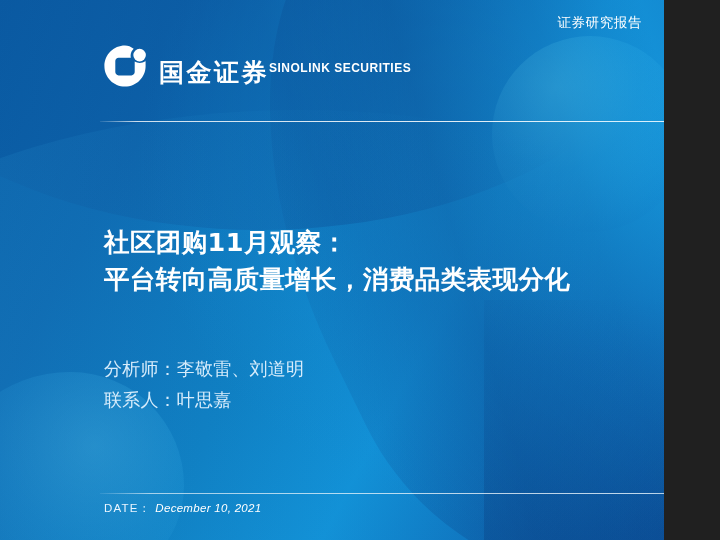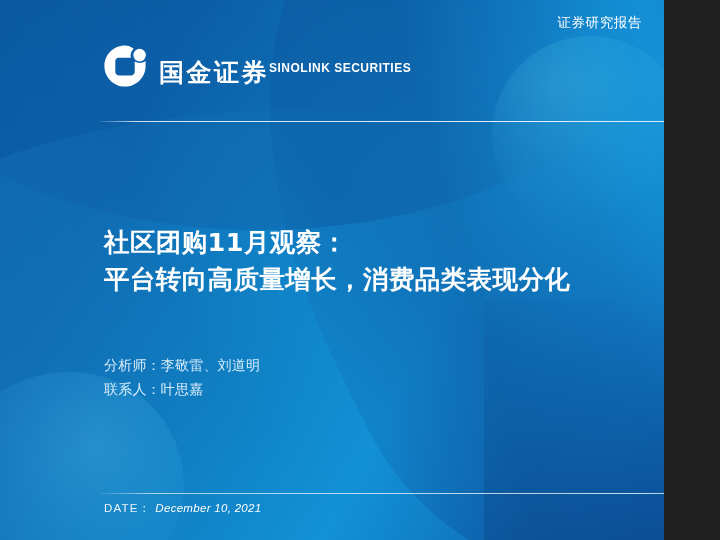--- a/index.html
+++ b/index.html
@@ -167,26 +167,26 @@
     letter-spacing: 0.4px;
     white-space: nowrap;
     font-family: "DejaVu Sans", "Liberation Sans", sans-serif;
   }
 
   .analyst-block {
     position: absolute;
     left: 104px; top: 354px;
   }
   .analyst-line {
-    font-size: 14px;
+    font-size: 18px;
     color: #d7ecfb;
     line-height: 1.72;
     letter-spacing: 0.2px;
     white-space: nowrap;
-    font-family: Liberation Mono, monospace;
+    font-family: Liberation Sans, sans-serif;
   }
 
   .rule-bottom {
     position: absolute;
     left: 100px; top: 493px;
     width: 620px; height: 1px;
     background: linear-gradient(90deg,
         rgba(255,255,255,0.08) 0%,
         rgba(255,255,255,0.62) 8%,
         rgba(255,255,255,0.72) 55%,

